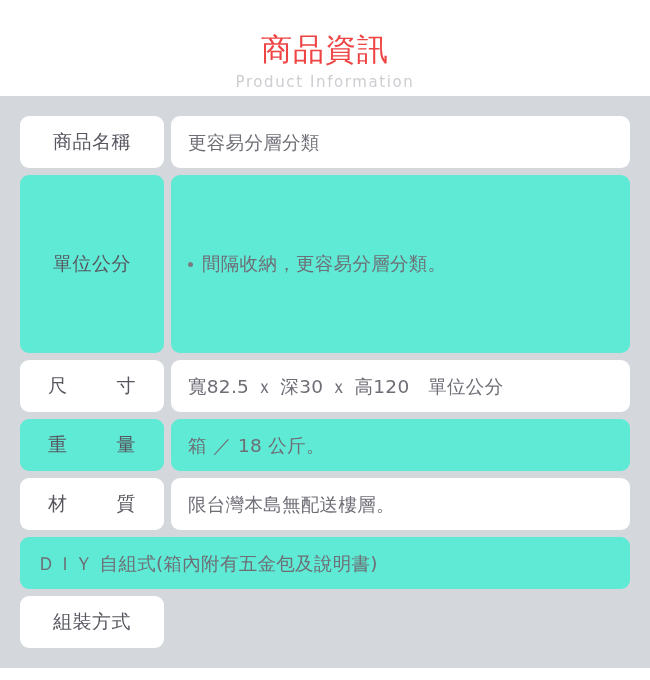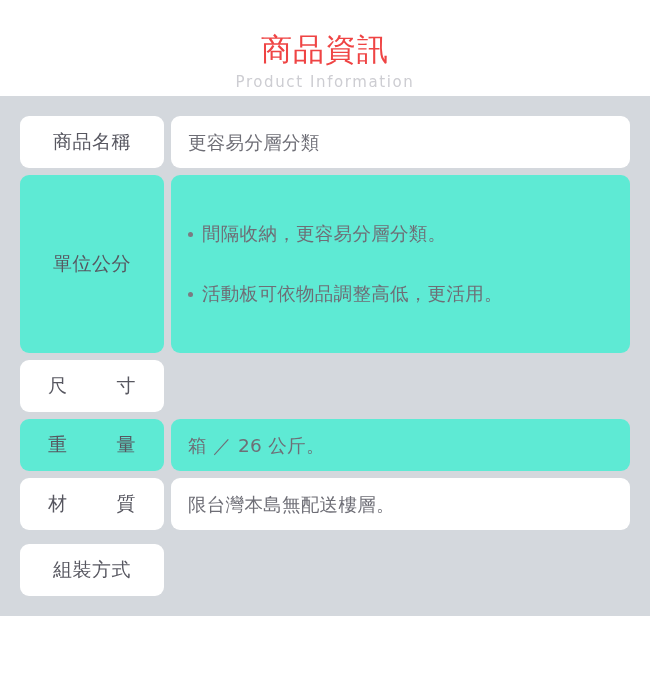--- a/index.html
+++ b/index.html
@@ -151,58 +151,56 @@
     </div>
 
     <div class="row tint h-tall">
       <div class="cell cell-label">單位公分</div>
       <div class="cell cell-value">
         <div class="bullets">
           <div class="bullet-item">
             <span class="bullet-dot"></span>
             <span>間隔收納，更容易分層分類。</span>
           </div>
-          <div class="bullet-item">
-            <span class="bullet-dot"></span>
-            <span>活動板可依物品調整高低，更活用。</span>
-          </div>
         </div>
       </div>
     </div>
 
     <div class="row light h-normal">
       <div class="cell cell-label">
         <span class="label-spread">
           <span>尺</span>
           <span>寸</span>
         </span>
       </div>
+      <div class="cell cell-value">寬82.5 ｘ 深30 ｘ 高120　單位公分</div>
     </div>
 
     <div class="row tint h-normal">
       <div class="cell cell-label">
         <span class="label-spread">
           <span>重</span>
           <span>量</span>
         </span>
       </div>
-      <div class="cell cell-value">箱 ／ 26 公斤。</div>
+      <div class="cell cell-value">箱 ／ 18 公斤。</div>
     </div>
 
     <div class="row light h-normal">
       <div class="cell cell-label">
         <span class="label-spread">
           <span>材</span>
           <span>質</span>
         </span>
       </div>
       <div class="cell cell-value">限台灣本島無配送樓層。</div>
     </div>
 
     <div class="row tint h-normal">
+      <div class="cell cell-value">ＤＩＹ 自組式(箱內附有五金包及說明書)</div>
     </div>
 
     <div class="row light h-normal">
       <div class="cell cell-label">組裝方式</div>
     </div>
 
   </div>
 </div>
 
 </body></html>

